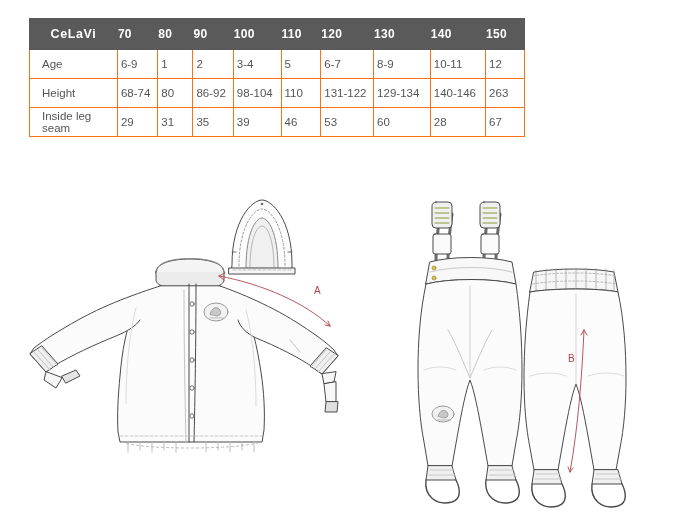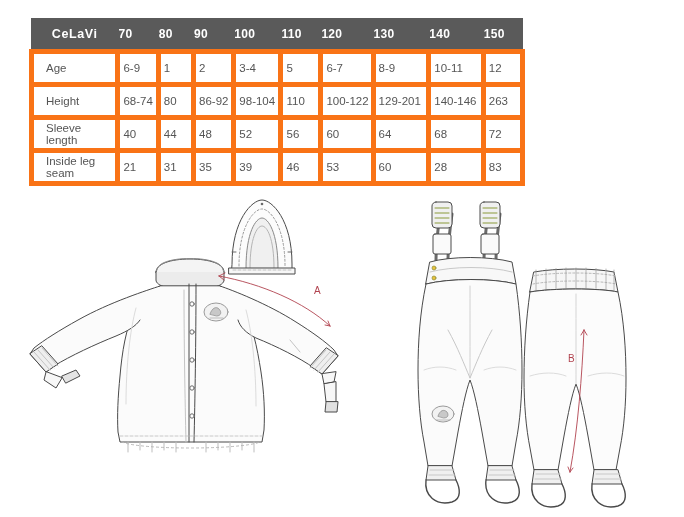--- a/index.html
+++ b/index.html
@@ -28,21 +28,21 @@
     top: 18px;
     width: 626px;
   }
   table.size-table {
     border-collapse: collapse;
     width: 496px;
     font-size: 11px;
   }
   table.size-table th,
   table.size-table td {
-    border: 5px solid #f97316;
+    border: 1px solid #f97316;
     padding: 0;
     height: 28px;
     vertical-align: middle;
   }
   table.size-table thead th {
     background: #5a5a5a;
     color: #ffffff;
     font-size: 12px;
     font-weight: bold;
     text-align: left;
@@ -143,48 +143,36 @@
           <td class="val">10-11</td>
           <td class="val">12</td>
         </tr>
         <tr>
           <td class="rowlabel">Height</td>
           <td class="val">68-74</td>
           <td class="val">80</td>
           <td class="val">86-92</td>
           <td class="val">98-104</td>
           <td class="val">110</td>
-          <td class="val">100-122</td>
-          <td class="val">129-201</td>
+          <td class="val">131-122</td>
+          <td class="val">129-134</td>
           <td class="val">140-146</td>
           <td class="val">263</td>
         </tr>
         <tr>
-          <td class="rowlabel">Sleeve length</td>
-          <td class="val">40</td>
-          <td class="val">44</td>
-          <td class="val">48</td>
-          <td class="val">52</td>
-          <td class="val">56</td>
-          <td class="val">60</td>
-          <td class="val">64</td>
-          <td class="val">68</td>
-          <td class="val">72</td>
-        </tr>
-        <tr>
           <td class="rowlabel">Inside leg seam</td>
-          <td class="val">21</td>
+          <td class="val">29</td>
           <td class="val">31</td>
           <td class="val">35</td>
           <td class="val">39</td>
           <td class="val">46</td>
           <td class="val">53</td>
           <td class="val">60</td>
           <td class="val">28</td>
-          <td class="val">83</td>
+          <td class="val">67</td>
         </tr>
       </tbody>
     </table>
   </div>
 
   <div class="illus">
     <svg width="684" height="337" viewBox="0 0 684 337" xmlns="http://www.w3.org/2000/svg">
 
       <g fill="none" stroke="#4a4a4a" stroke-width="1" stroke-linejoin="round" stroke-linecap="round">
 

